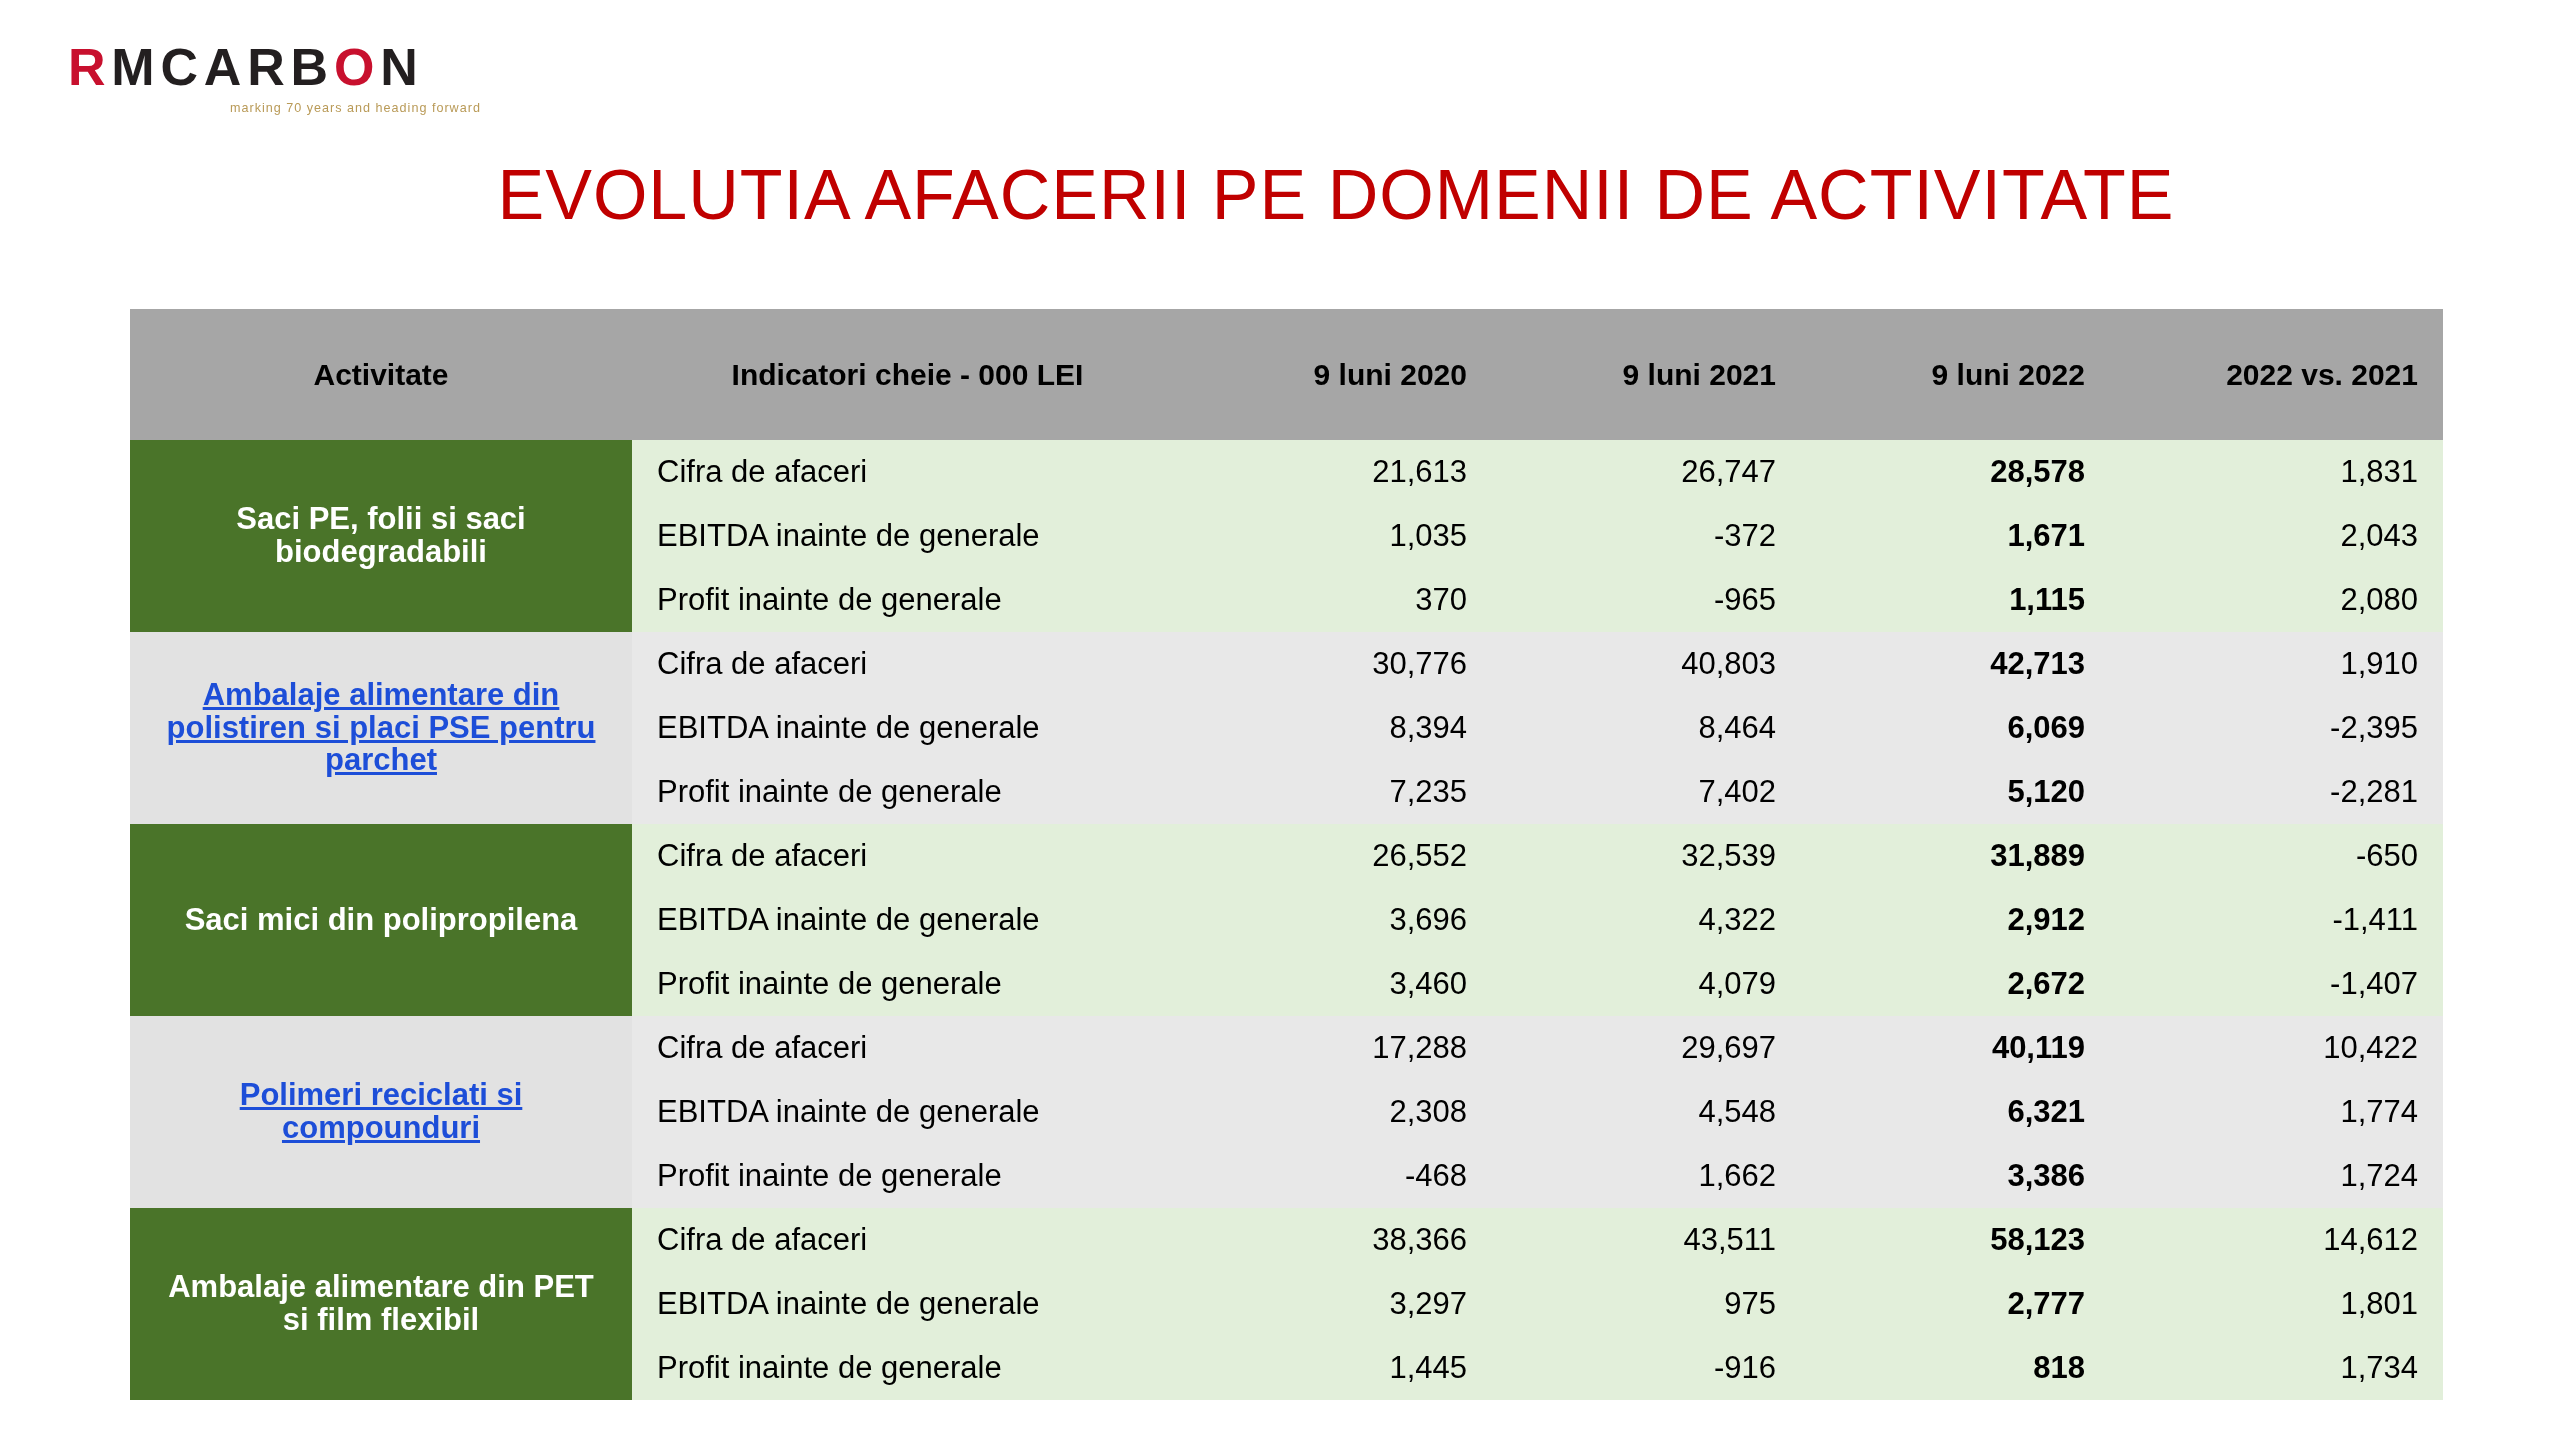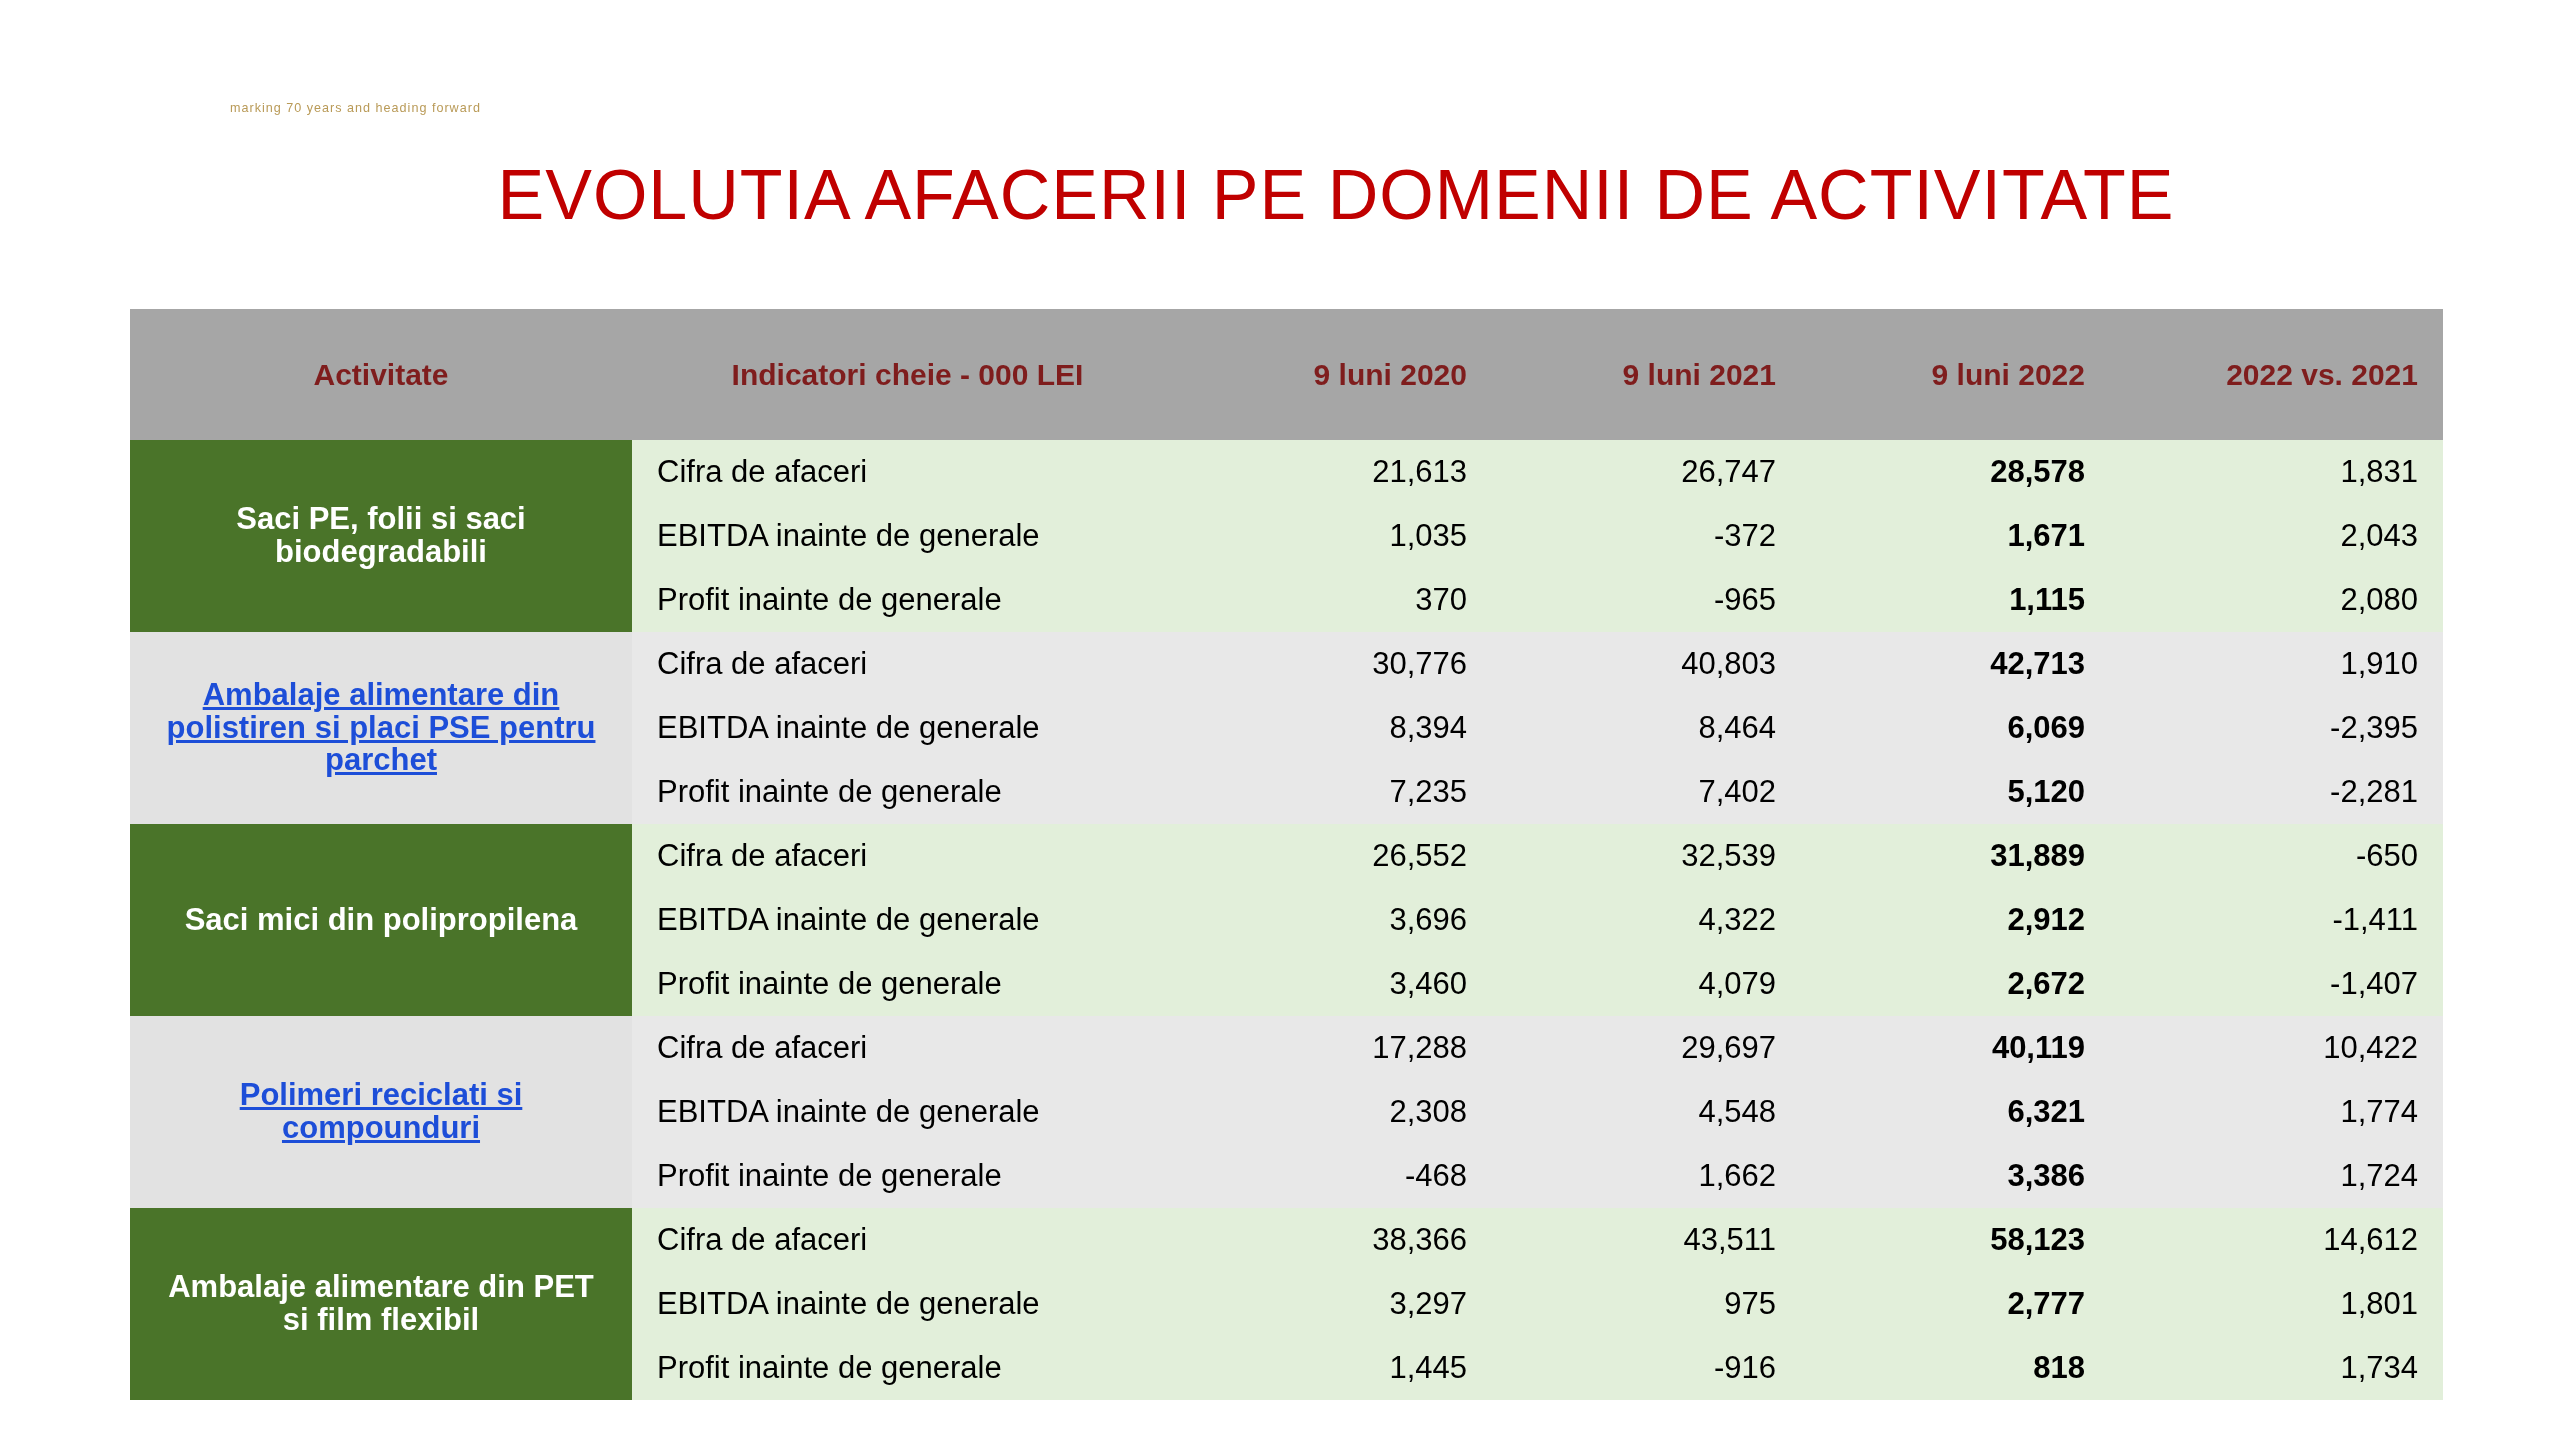--- a/index.html
+++ b/index.html
@@ -84,21 +84,21 @@
   }
   table.fin col.c-act    { width: 502px; }
   table.fin col.c-ind    { width: 551px; }
   table.fin col.c-y1     { width: 309px; }
   table.fin col.c-y2     { width: 309px; }
   table.fin col.c-y3     { width: 309px; }
   table.fin col.c-var    { width: 333px; }
 
   table.fin thead th {
     background: #a6a6a6;
-    color: #7f1d1d;
+    color: #000000;
     font-size: 30px;
     font-weight: bold;
     height: 131px;
     vertical-align: middle;
     padding: 0 25px;
     border: none;
   }
   th.h-act { text-align: center; }
   th.h-ind { text-align: center; }
   th.h-num { text-align: right; }
@@ -141,20 +141,23 @@
 
   tr.band-green td.ind,
   tr.band-green td.num { background: #e2efda; }
   tr.band-grey td.ind,
   tr.band-grey td.num { background: #e8e8e8; }
 </style>
 </head>
 <body>
 
 <div class="logo-area">
+  <div class="logo-word">
+    <span class="c-red">R</span><span>MCARB</span><span class="c-red">O</span><span>N</span>
+  </div>
   <div class="logo-tagline">marking 70 years and heading forward</div>
 </div>
 
 <div class="slide-title">EVOLUTIA AFACERII PE DOMENII  DE ACTIVITATE</div>
 
 <div class="table-wrap">
   <table class="fin">
     <colgroup>
       <col class="c-act">
         <col class="c-ind">

